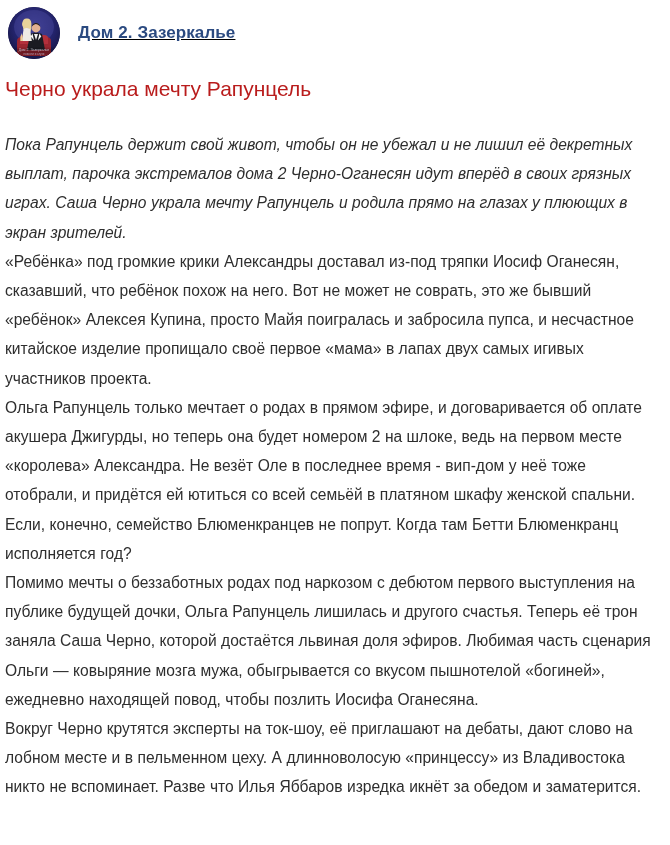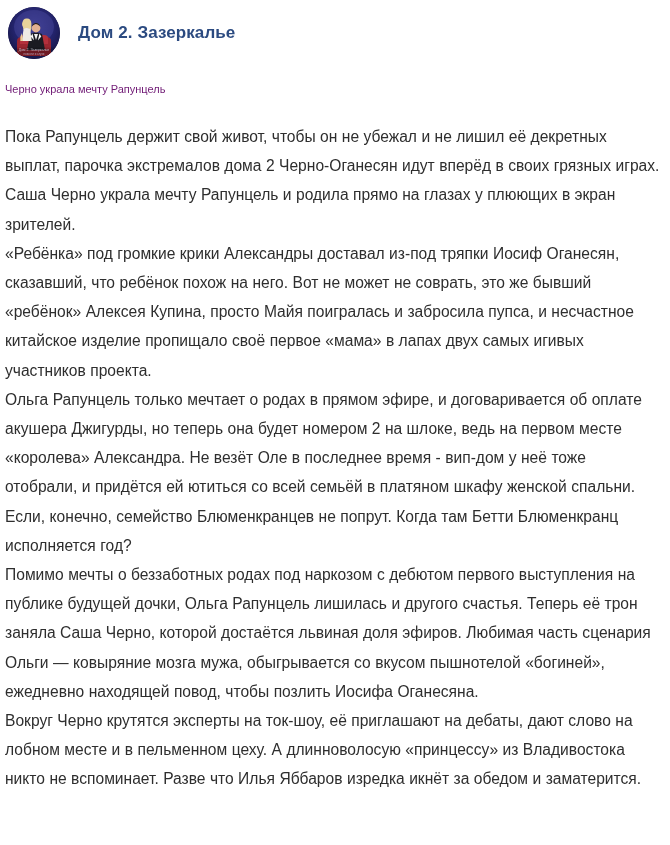--- a/index.html
+++ b/index.html
@@ -25,20 +25,21 @@
     padding: 0;
   }
 
   
   .post-header {
     display: flex;
     align-items: center;
     height: 62px;
     padding: 3px 0 0 8px;
     box-sizing: border-box;
+    text-decoration: underline;
   }
 
   .avatar {
     position: relative;
     width: 52px;
     height: 52px;
     min-width: 52px;
     border-radius: 50%;
     overflow: hidden;
     background: #1b1b4d;
@@ -61,23 +62,23 @@
     white-space: nowrap;
   }
 
   
   .article {
     padding: 0 8px 0 5px;
     box-sizing: border-box;
   }
 
   .headline {
-    font-size: 11px;
+    font-size: 21px;
     font-weight: 400;
-    color: #701a75;
+    color: #b91c1c;
     line-height: 22px;
     margin: 16px 0 0 0;
     padding: 0;
   }
 
   .body-copy {
     margin: 0;
     padding: 0;
   }
 
@@ -88,21 +89,22 @@
     margin: 0;
     padding: 0;
     text-align: left;
     word-spacing: 0.1px;
   }
 
   .body-copy p + p {
   }
 
   .body-copy .first-para {
-    margin-top: 22px;
+    margin-top: 30px;
+    font-style: italic;
   }
 </style>
 </head>
 <body>
 
 <div class="page">
 
   <div class="post-header">
 
     <div class="avatar">

